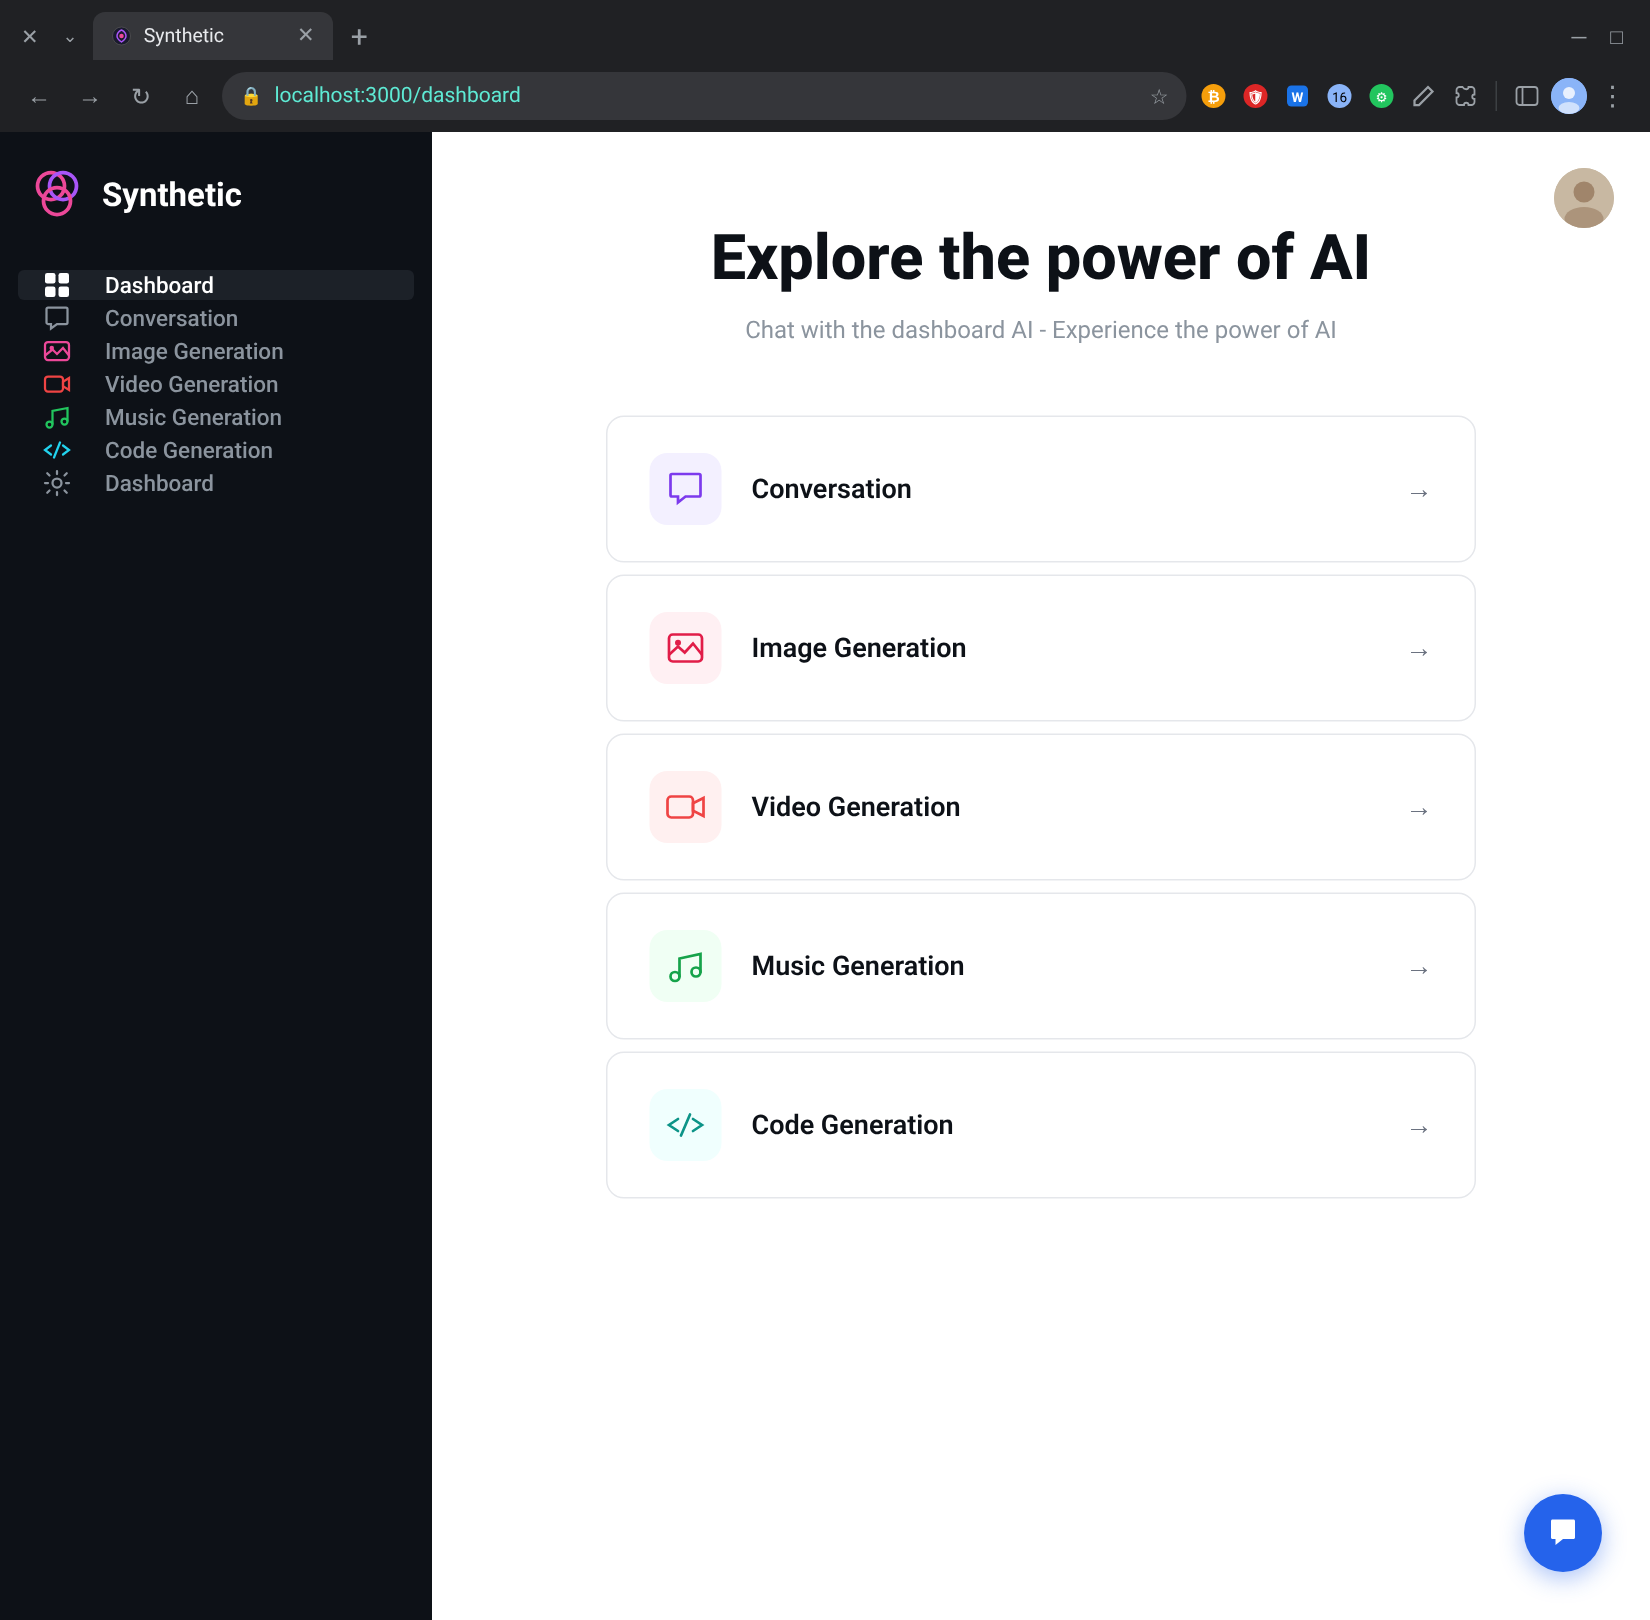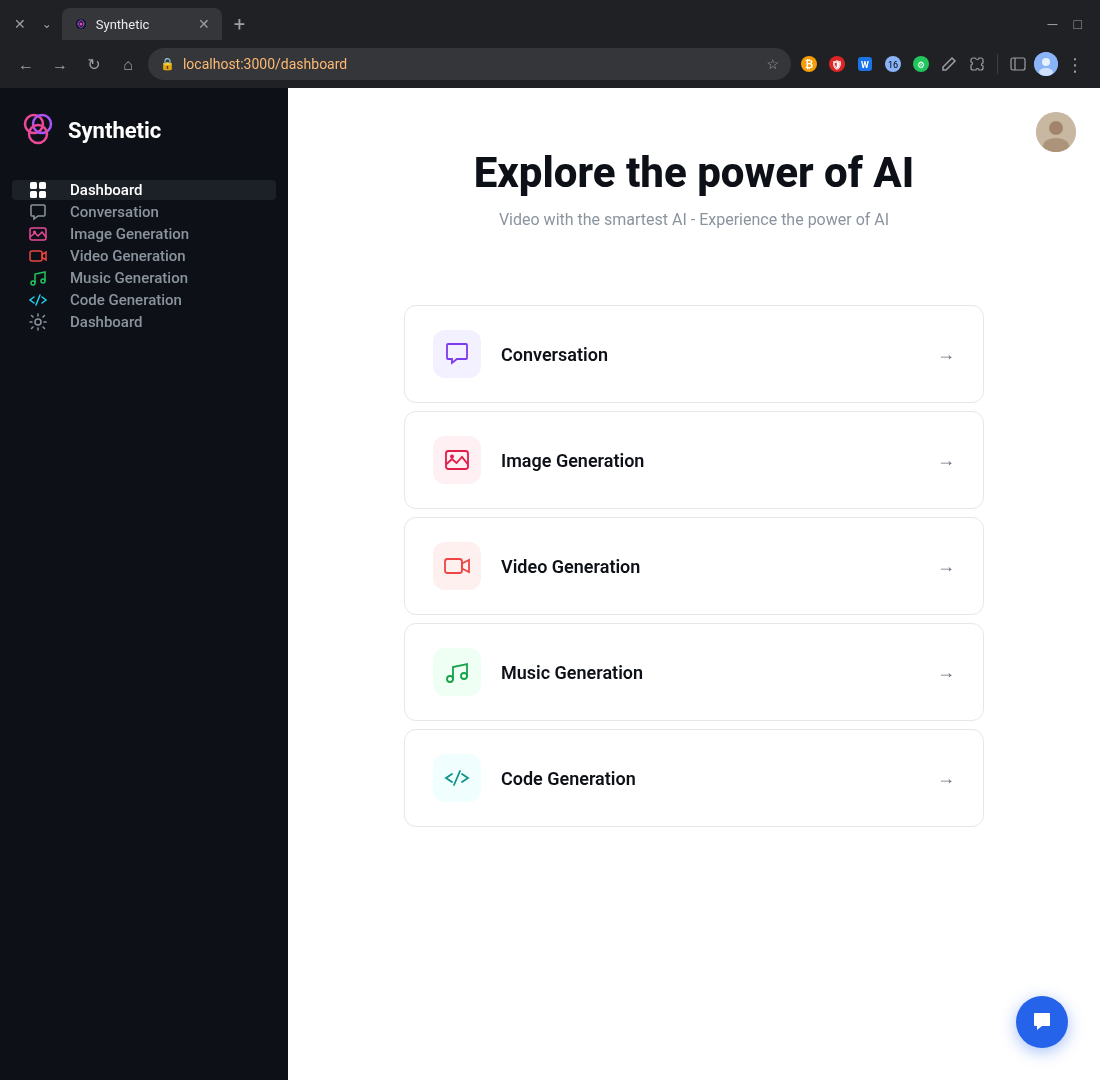--- a/index.html
+++ b/index.html
@@ -16,21 +16,21 @@
     .browser-tab-close { color: #9aa0a6; font-size: 14px; cursor: pointer; line-height: 1; }
     .browser-new-tab { color: #9aa0a6; font-size: 20px; padding: 2px 8px; cursor: pointer; }
     .browser-spacer { flex: 1; }
     .browser-window-controls { display: flex; gap: 4px; padding-right: 4px; }
     .browser-window-btn { color: #9aa0a6; font-size: 14px; padding: 2px 6px; cursor: pointer; }
 
     .browser-nav-bar { display: flex; align-items: center; gap: 6px; padding: 6px 12px; background: #202124; height: 48px; }
     .nav-btn { color: #9aa0a6; font-size: 16px; padding: 4px 8px; cursor: pointer; border-radius: 50%; width: 28px; height: 28px; display: flex; align-items: center; justify-content: center; }
     .address-bar { flex: 1; display: flex; align-items: center; background: #35363a; border-radius: 20px; padding: 4px 12px; gap: 8px; height: 32px; }
     .address-lock { color: #9aa0a6; font-size: 12px; }
-    .address-text { color: #fdba74; font-size: 14px; flex: 1; }
+    .address-text { color: #5eead4; font-size: 14px; flex: 1; }
     .address-star { color: #9aa0a6; font-size: 14px; cursor: pointer; }
     .nav-icons-right { display: flex; align-items: center; gap: 4px; }
     .nav-icon { width: 24px; height: 24px; display: flex; align-items: center; justify-content: center; cursor: pointer; border-radius: 50%; position: relative; }
     .nav-divider { width: 1px; height: 20px; background: #3c4043; margin: 0 4px; }
     .nav-avatar { width: 24px; height: 24px; border-radius: 50%; background: #8ab4f8; overflow: hidden; display: flex; align-items: center; justify-content: center; cursor: pointer; }
     .nav-menu-btn { color: #9aa0a6; font-size: 18px; cursor: pointer; padding: 2px 4px; }
 
     
     .app-layout { display: flex; width: 100%; height: calc(1080px - 88px); }
 
@@ -43,21 +43,21 @@
     .nav-item { display: flex; align-items: center; gap: 22px; padding: 0 16px; border-radius: 4px; cursor: pointer; transition: background 0.15s; }
     .nav-item.active { background: #1c2128; }
     .nav-item-icon { width: 20px; height: 20px; display: flex; align-items: center; justify-content: center; flex-shrink: 0; }
     .nav-item-label { color: #8b949e; font-size: 15px; font-weight: 500; }
     .nav-item.active .nav-item-label { color: #fff; }
 
     
     .main-content { flex: 1; background: #ffffff; overflow-y: auto; padding: 60px 40px 40px; position: relative; }
     .user-avatar { position: absolute; top: 24px; right: 24px; width: 40px; height: 40px; border-radius: 50%; background: #c8b8a2; overflow: hidden; display: flex; align-items: center; justify-content: center; cursor: pointer; }
 
-    .hero-section { text-align: center; margin-bottom: 76px; }
+    .hero-section { text-align: center; margin-bottom: 48px; }
     .hero-title { font-size: 42px; font-weight: 800; color: #0d1117; margin-bottom: 12px; line-height: 1.2; }
     .hero-subtitle { font-size: 16px; color: #8b949e; }
 
     
     .features-list { display: flex; flex-direction: column; gap: 8px; max-width: 580px; margin: 0 auto; }
     .feature-card { display: flex; align-items: center; gap: 20px; padding: 24px 28px; border: 1.5px solid #e5e7eb; border-radius: 12px; cursor: pointer; transition: box-shadow 0.15s, border-color 0.15s; background: #fff; }
     .feature-icon-wrap { width: 48px; height: 48px; border-radius: 12px; display: flex; align-items: center; justify-content: center; flex-shrink: 0; }
     .feature-icon-wrap.purple { background: #f3f0ff; }
     .feature-icon-wrap.pink { background: #fff0f3; }
     .feature-icon-wrap.red { background: #fff0f0; }
@@ -266,21 +266,21 @@
     <div class="user-avatar">
       <svg width="40" height="40" viewBox="0 0 40 40">
         <circle cx="20" cy="20" r="20" fill="#c8b8a2"></circle>
         <circle cx="20" cy="16" r="7" fill="#a0856b"></circle>
         <ellipse cx="20" cy="34" rx="13" ry="8" fill="#a0856b" opacity="0.7"></ellipse>
       </svg>
     </div>
 
     <div class="hero-section">
       <h1 class="hero-title">Explore the power of AI</h1>
-      <p class="hero-subtitle">Video with the smartest AI - Experience the power of AI</p>
+      <p class="hero-subtitle">Chat with the dashboard AI - Experience the power of AI</p>
     </div>
 
     <div class="features-list">
 
       <div class="feature-card">
         <div class="feature-icon-wrap purple">
           <svg width="28" height="28" viewBox="0 0 28 28" fill="none">
             <path d="M4 5C4 4.45 4.45 4 5 4H23C23.55 4 24 4.45 24 5V18C24 18.55 23.55 19 23 19H14L9 23V19H5C4.45 19 4 18.55 4 18V5Z" stroke="#7c3aed" stroke-width="1.8" fill="none"></path>
           </svg>
         </div>

